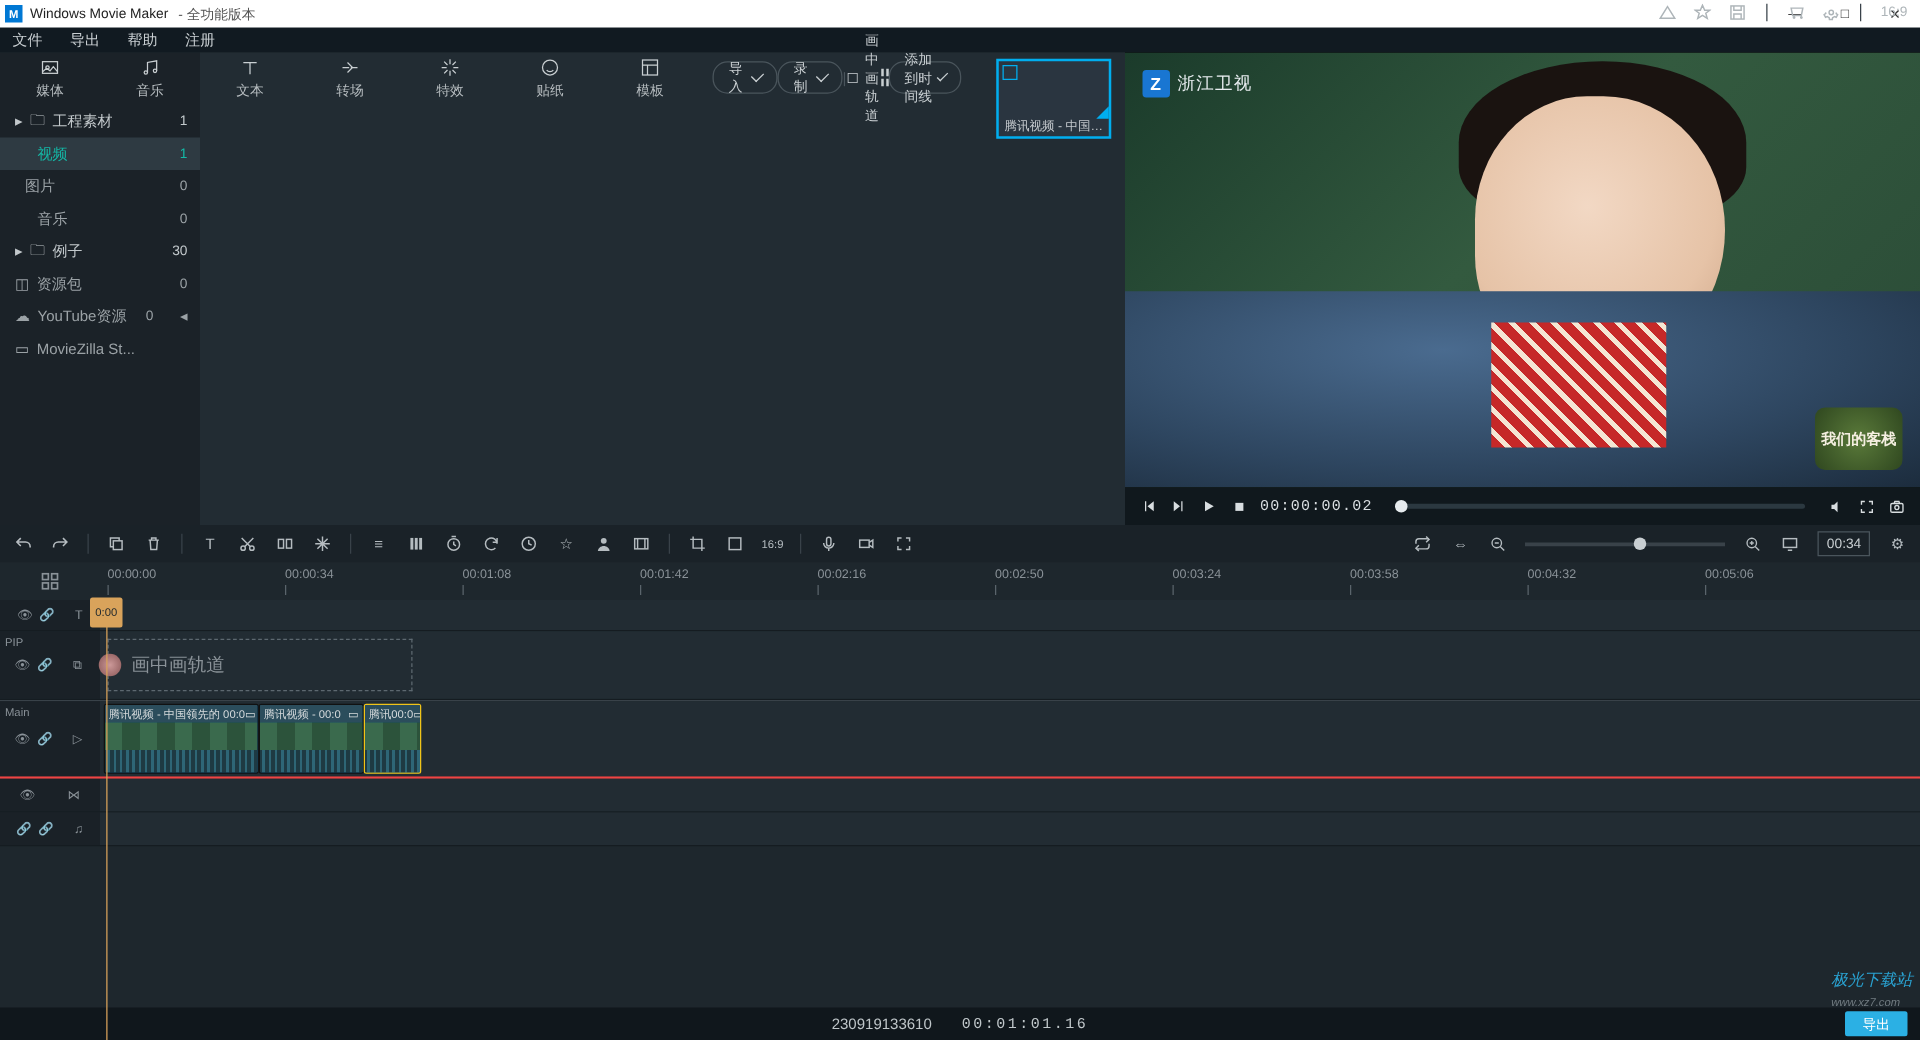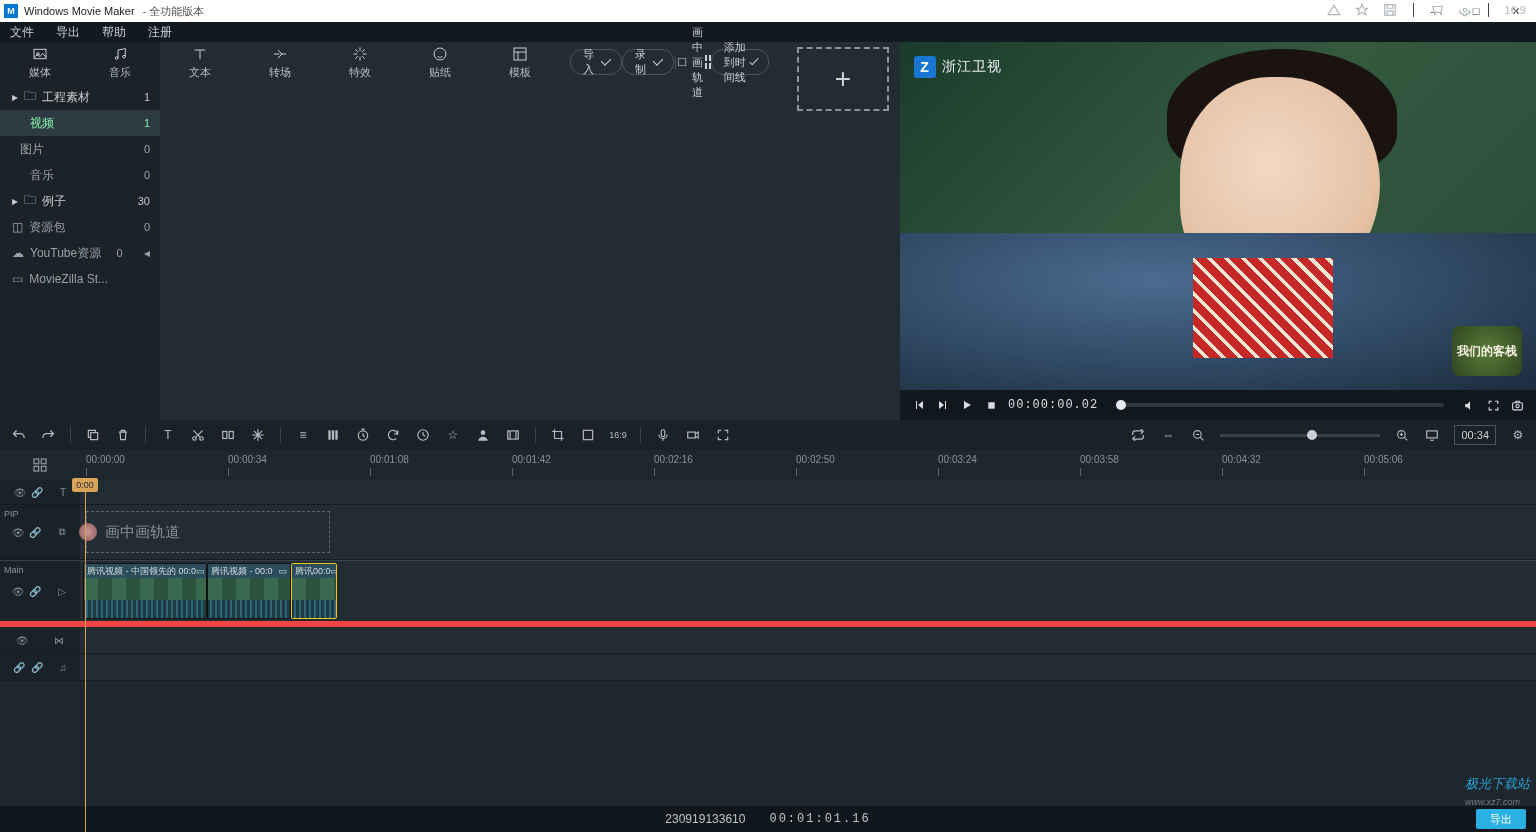--- a/index.html
+++ b/index.html
@@ -18,21 +18,21 @@
   .left{width:160px;background:#1b2228;display:flex;flex-direction:column}
   .mid{width:740px;background:#222c33;position:relative;display:flex;flex-direction:row}
   .right{flex:1;background:#000000;position:relative}
   
   .tabs{height:42px;display:flex;align-items:flex-end}
   .tab{width:80px;display:flex;flex-direction:column;align-items:center;justify-content:center;gap:3px;padding-bottom:4px;color:#b7bdc0;font-size:11px}
   .tab svg{width:16px;height:16px;stroke:#c9cfd2;fill:none;stroke-width:1.5}
   
   .tree{display:flex;flex-direction:column}
   .tree .row{height:26px;display:flex;align-items:center;padding-left:12px;padding-right:10px;justify-content:space-between;color:#9ba2a6}
-  .tree .row.sel{background:#2e3a42;color:#86efac}
+  .tree .row.sel{background:#2e3a42;color:#14b8a6}
   .tree .row.hdr{color:#c3c9cc}
   .tree .lbl{display:flex;align-items:center;gap:6px}
   .tree .cnt{font-size:11px}
   
   .mtool{height:40px;display:flex;align-items:center;padding:0 10px}
   .drop{height:24px;border:1px solid #4a555c;border-radius:12px;padding:0 12px;display:flex;align-items:center;gap:6px;color:#c9cfd2;font-size:11px}
   .chev{width:8px;height:8px;border-right:1px solid #c9cfd2;border-bottom:1px solid #c9cfd2;transform:rotate(45deg);margin-top:-3px}
   .mlink{display:flex;align-items:center;gap:5px;color:#c9cfd2;font-size:11px}
   .mtool .sp{flex:1}
   .grid-icon{width:14px;height:14px;display:grid;grid-template-columns:1fr 1fr;grid-template-rows:1fr 1fr;gap:2px}
@@ -68,26 +68,26 @@
   .ttool .zoom{width:160px;height:3px;background:#394249;position:relative}
   .ttool .zoom .knob{position:absolute;left:54%;top:-4px;width:10px;height:10px;background:#c9cfd2;border-radius:50%}
   .ttool .box{border:1px solid #4a555c;height:18px;padding:0 6px;display:flex;align-items:center;font-size:11px;color:#c9cfd2}
   
   .ruler{height:30px;background:#1e272d;display:flex;position:relative}
   .ruler .markcol{width:80px;display:flex;align-items:center;justify-content:center}
   .ruler .ticks{flex:1;position:relative;color:#8a9298;font-size:10px}
   .ruler .tick{position:absolute;top:4px}
   .ruler .tick::before{content:"";position:absolute;left:0;top:14px;width:1px;height:8px;background:#5a646b}
   .playhead{position:absolute;left:85px;top:0;width:1px;height:357px;background:#d9a35b;z-index:5}
-  .playhead .tag{position:absolute;top:-2px;left:-13px;width:26px;height:14px;background:#d9a35b;color:#1e272d;font-size:9px;display:flex;align-items:center;justify-content:center;border-radius:2px}
+  .playhead .tag{position:absolute;top:-2px;left:-13px;width:26px;height:24px;background:#d9a35b;color:#1e272d;font-size:9px;display:flex;align-items:center;justify-content:center;border-radius:2px}
   
   .tracks{position:relative;height:334px;background:#1e272d}
   .track{display:flex;height:34px;border-bottom:1px solid #151c21}
   .track.tall{height:54px}
-  .track.main{height:60px;border-top:1px solid #394249;border-bottom:6px solid #ef4444}
+  .track.main{height:60px;border-top:1px solid #394249;border-bottom:2px solid #ef4444}
   .track .hdr{width:80px;background:#1a2127;display:flex;align-items:center;justify-content:center;gap:6px;color:#8a9298;font-size:10px;position:relative}
   .track .body{flex:1;position:relative;background:#222c33}
   .track .hdr .mini{width:12px;height:12px;display:flex;align-items:center;justify-content:center}
   .track .lbl{position:absolute;left:4px;top:4px;font-size:9px;color:#8a9298}
   .pipbox{position:absolute;left:6px;top:6px;width:224px;height:40px;border:1px dashed #5d6870;display:flex;align-items:center;padding-left:18px;color:#8a9298;font-size:15px}
   .pipbox .av{position:absolute;left:-8px;top:50%;transform:translateY(-50%);width:18px;height:18px;border-radius:50%;background:radial-gradient(circle,#c99 0%,#855 100%)}
   .clip{position:absolute;top:2px;height:54px;background:#0c4a6e;border:1px solid #111;border-radius:2px;overflow:hidden}
   .clip.sel{border:1.5px solid #f0c419}
   .clip .chead{height:14px;background:#2b4d5c;font-size:9px;color:#d5dadc;padding:0 3px;display:flex;align-items:center;justify-content:space-between;white-space:nowrap;overflow:hidden}
   .clip .thumbrow{height:22px;background:repeating-linear-gradient(90deg,#3a6a4d 0 14px,#2c533b 14px 28px)}
@@ -285,20 +285,25 @@
           <i></i>
           <i></i>
           <i></i>
         </div>
       <div class="drop">
           <span>添加到时间线</span>
           <span class="chev"></span>
         </div>
     </div>
     <div class="thumbs">
+      <div class="thumb sel">
+        <span style="position:absolute;left:3px;top:3px;width:10px;height:10px;border:1px solid #00aeef"></span>
+        <div class="tri"></div>
+        <div class="cap">腾讯视频 - 中国…</div>
+      </div>
       <div class="addthumb">
           <span>+</span>
         </div>
     </div>
   </div>
 
   <div class="right">
     <div class="preview">
       <div class="img"></div>
       <div class="hair"></div>

